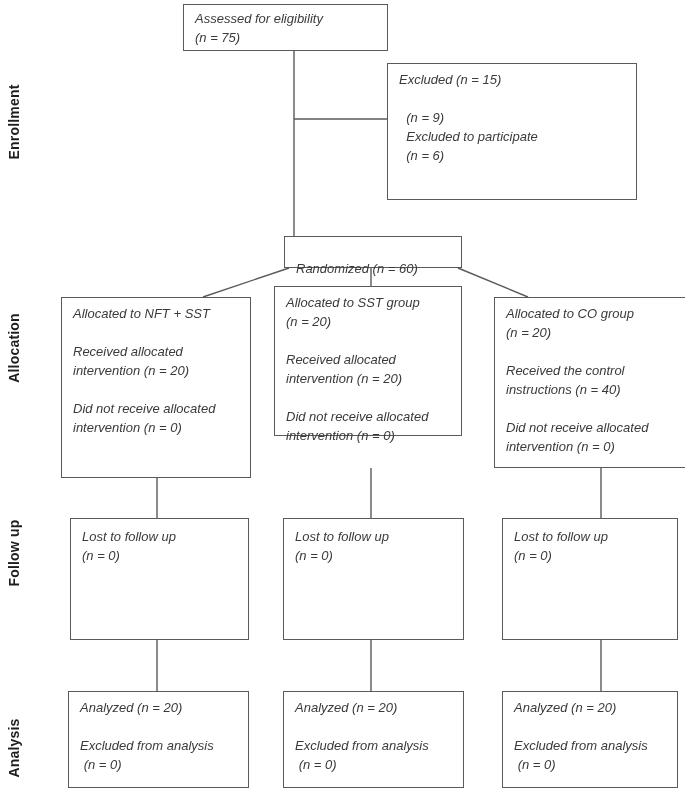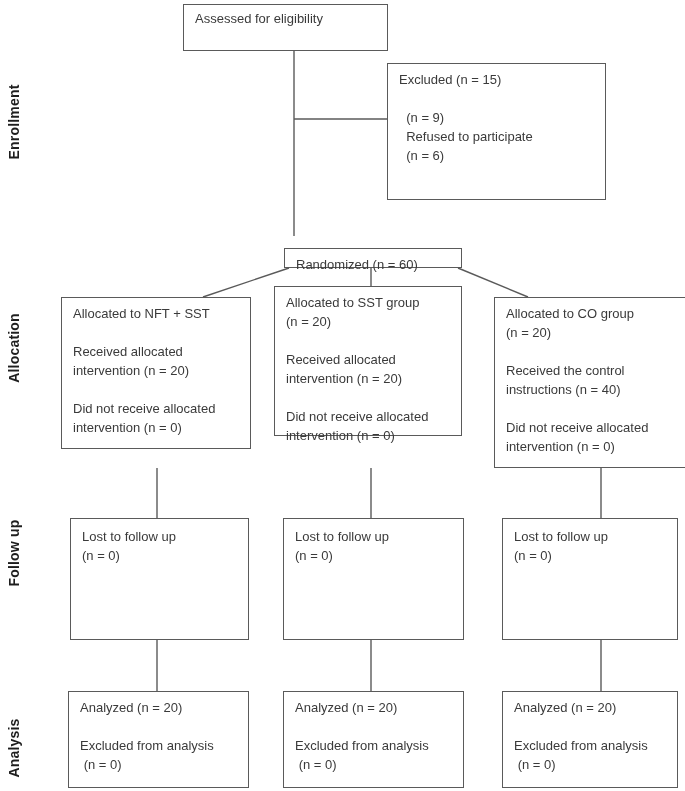--- a/index.html
+++ b/index.html
@@ -23,20 +23,21 @@
   }
   .box {
     position: absolute;
     box-sizing: border-box;
     background: #ffffff;
     border: 1.5px solid #5a5a5a;
     color: #3a3a3a;
     font-size: 13px;
     line-height: 19px;
     padding: 6px 6px 0 11px;
+    font-style: italic;
   }
   .box .line {
     min-height: 19px;
     white-space: pre-wrap;
   }
   .stage-label {
     position: absolute;
     transform: translate(-50%, -50%) rotate(-90deg);
     transform-origin: center center;
     font-weight: bold;
@@ -44,24 +45,24 @@
     color: #1e1e1e;
     white-space: nowrap;
     letter-spacing: 0.2px;
   }
   #label-enrollment { left: 14px; top: 122px; }
   #label-allocation { left: 14px; top: 348px; }
   #label-followup   { left: 14px; top: 553px; }
   #label-analysis   { left: 14px; top: 748px; }
 
   #assessed   { left: 183px; top: 4px;   width: 205px; height: 47px; padding-top: 4px; }
-  #excluded   { left: 387px; top: 63px;  width: 219px; height: 137px; }
-  #randomized { left: 284px; top: 248px; width: 178px; height: 20px; padding-top: 6px; }
+  #excluded   { left: 387px; top: 63px;  width: 250px; height: 137px; }
+  #randomized { left: 284px; top: 236px; width: 178px; height: 32px; padding-top: 22px; }
 
-  #alloc1 { left: 61px;  top: 297px; width: 190px; height: 152px; }
+  #alloc1 { left: 61px;  top: 297px; width: 190px; height: 181px; }
   #alloc2 { left: 274px; top: 286px; width: 188px; height: 150px; }
   #alloc3 { left: 494px; top: 297px; width: 201px; height: 171px; }
 
   #fu1 { left: 70px;  top: 518px; width: 179px; height: 122px; padding-top: 8px; }
   #fu2 { left: 283px; top: 518px; width: 181px; height: 122px; padding-top: 8px; }
   #fu3 { left: 502px; top: 518px; width: 176px; height: 122px; padding-top: 8px; }
 
   #an1 { left: 68px;  top: 691px; width: 181px; height: 97px; }
   #an2 { left: 283px; top: 691px; width: 181px; height: 97px; }
   #an3 { left: 502px; top: 691px; width: 176px; height: 97px; }
@@ -87,27 +88,28 @@
     </g>
   </svg>
 
   <div class="stage-label" id="label-enrollment">Enrollment</div>
   <div class="stage-label" id="label-allocation">Allocation</div>
   <div class="stage-label" id="label-followup">Follow up</div>
   <div class="stage-label" id="label-analysis">Analysis</div>
 
   <div class="box" id="assessed">
       <div class="line">Assessed for eligibility</div>
+      <div class="line">(n = 75)</div>
     </div>
 
   <div class="box" id="excluded">
       <div class="line">Excluded (n = 15)</div>
       <div class="line"></div>
       <div class="line">  (n = 9)</div>
-      <div class="line">  Refused to participate</div>
+      <div class="line">  Excluded to participate</div>
       <div class="line">  (n = 6)</div>
     </div>
 
   <div class="box" id="randomized">
       <div class="line">Randomized (n = 60)</div>
     </div>
 
   <div class="box" id="alloc1">
       <div class="line">Allocated to NFT + SST</div>
       <div class="line"></div>

